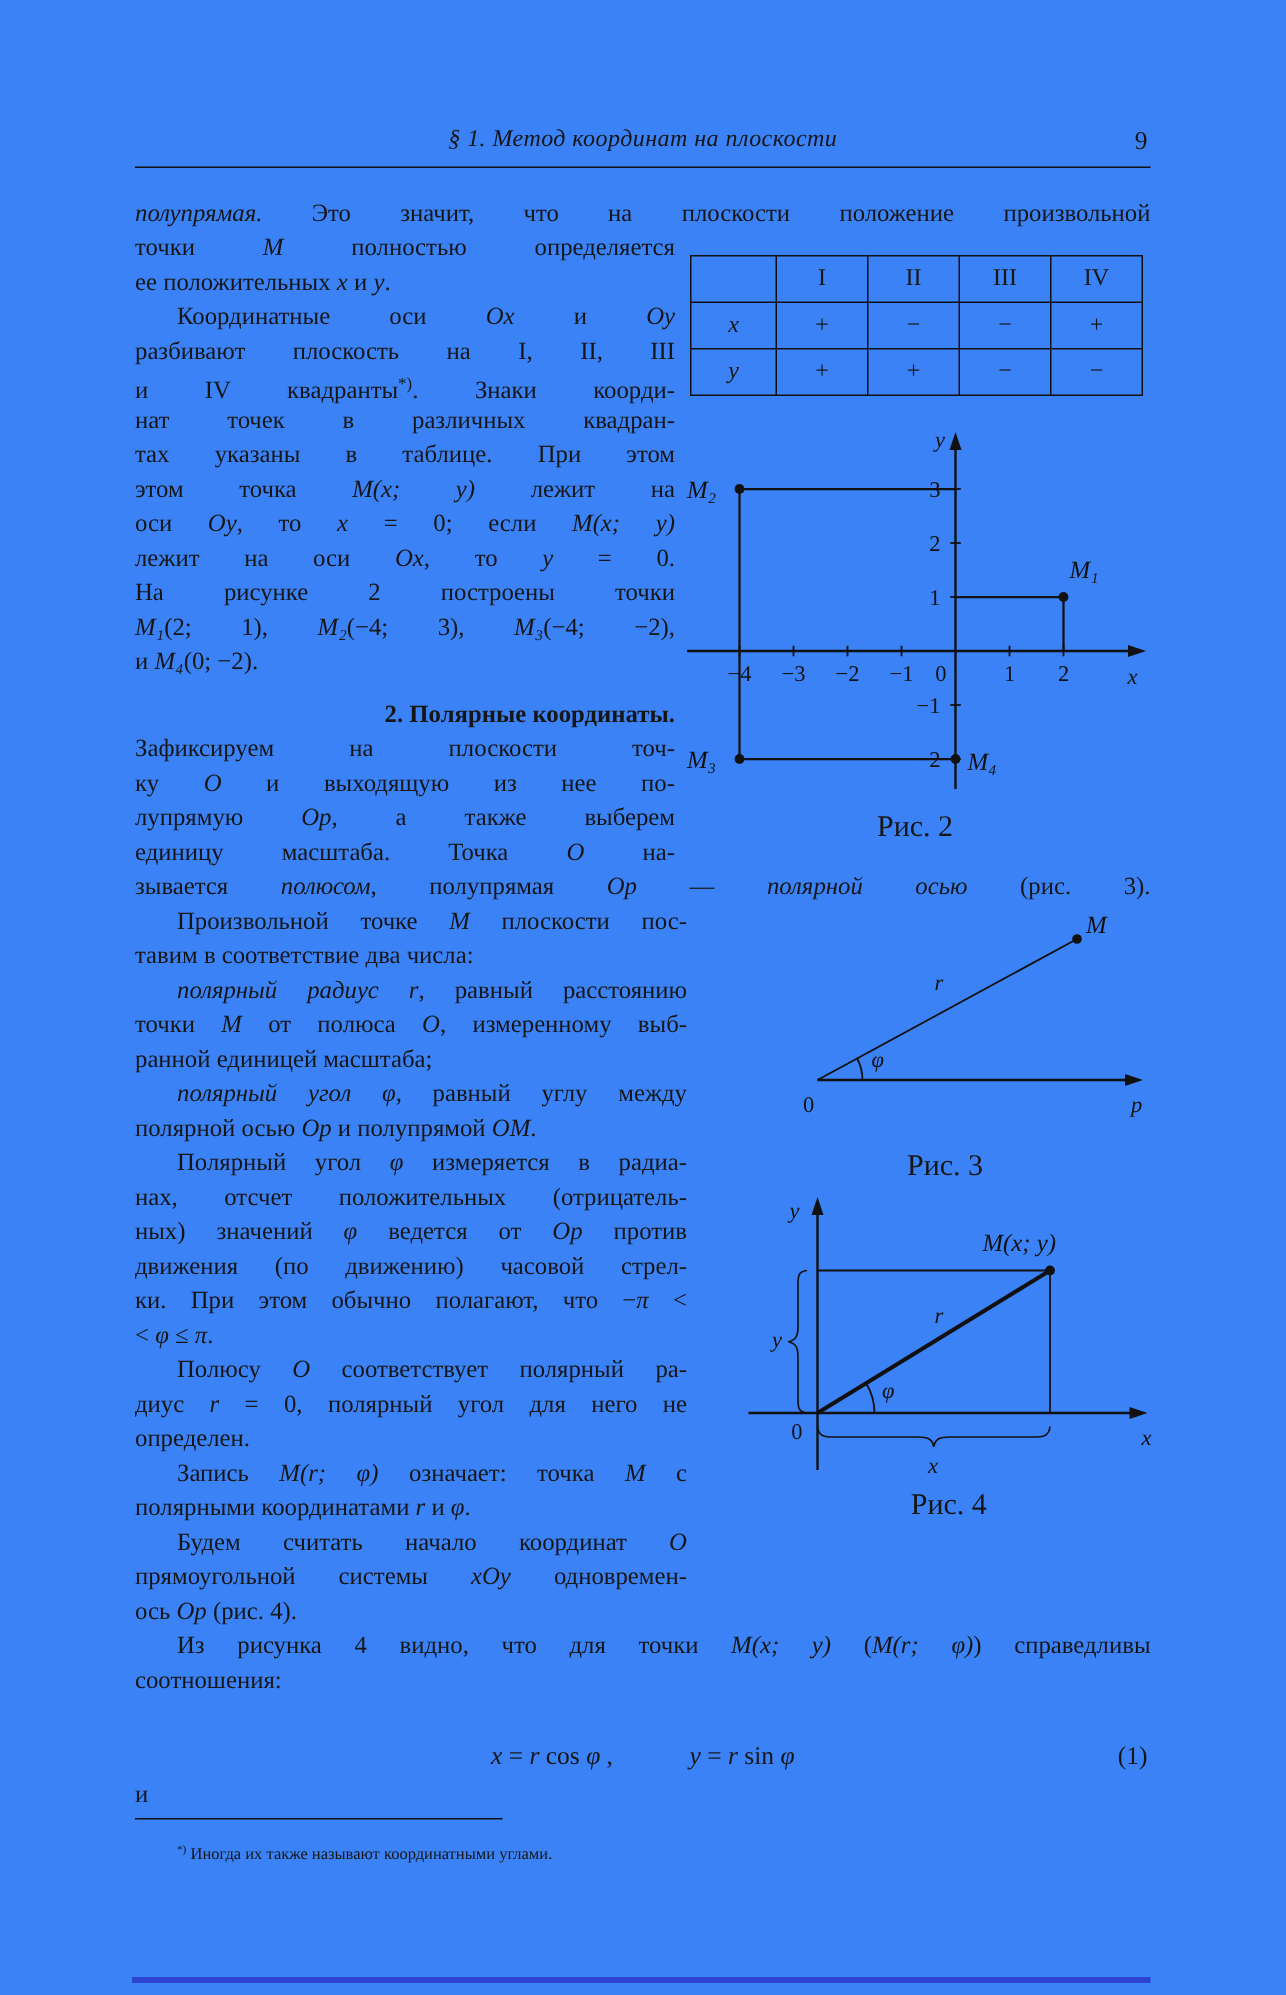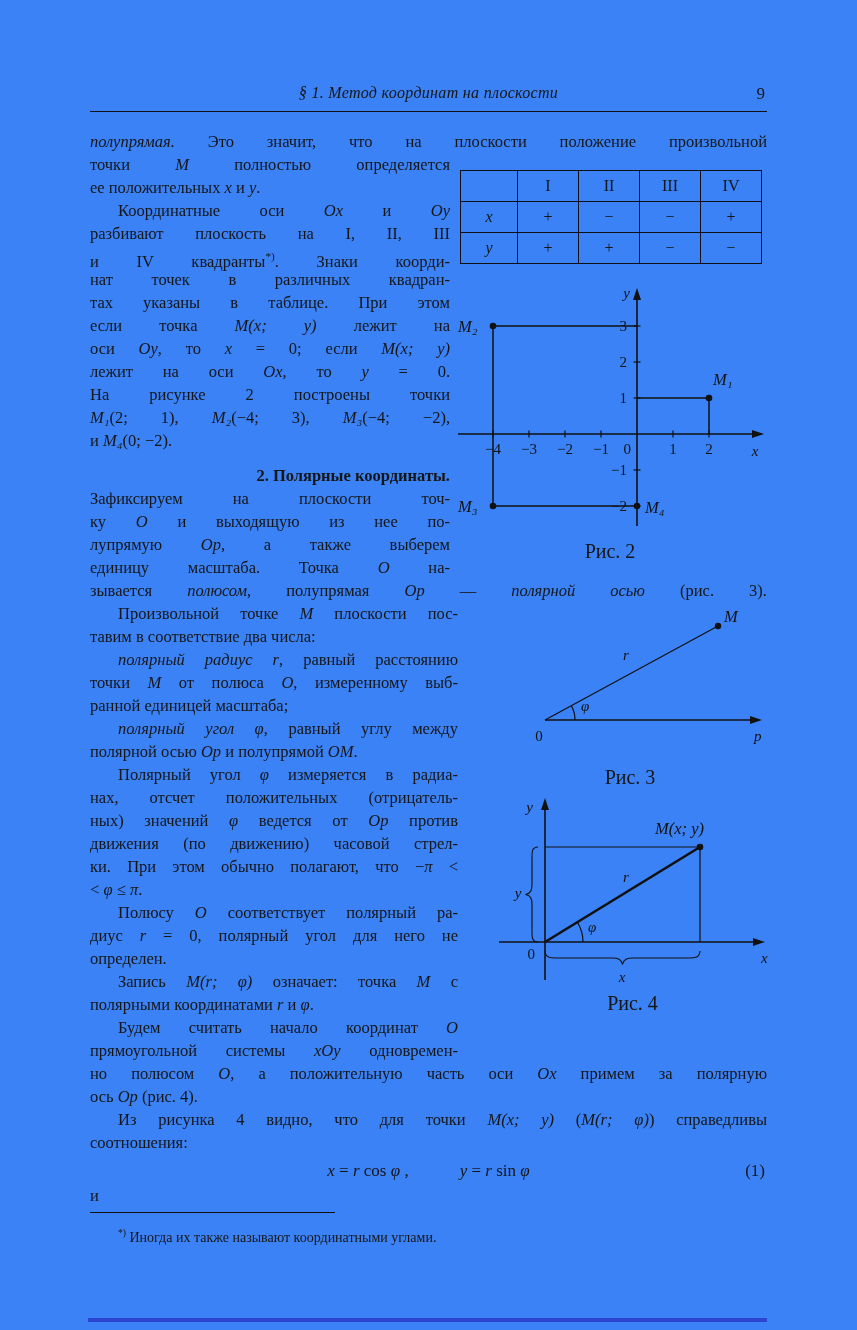--- a/index.html
+++ b/index.html
@@ -75,21 +75,21 @@
   .brace{fill:none;stroke:#111;stroke-width:1.1;}
 
   
   .eqline{position:absolute;left:90px;top:1158px;width:677px;height:26px;
           line-height:26px;text-align:center;font-size:17px;}
   .eqnum{position:absolute;right:2px;top:0;}
   #tail{left:90px;top:1186px;width:100px;}
 
   
   .fnrule{position:absolute;left:90px;top:1212px;width:245px;border-top:1.5px solid #111;}
-  #footnote{left:90px;top:1222px;width:677px;font-size:14px;}
+  #footnote{left:90px;top:1222px;width:677px;font-size:11px;}
   #footnote .tl{height:22px;line-height:22px;}
 
   .bottombar{position:absolute;left:88px;top:1318px;width:679px;height:4px;}
 </style>
 </head>
 <body>
 
 <div class="page">
 
   <div class="hdr">
@@ -101,21 +101,21 @@
       <div class="tl j"><span class="r-i">полупрямая.</span><span> Это значит, что на плоскости положение произвольной</span></div>
     </div>
   <div class="tcol" id="colA">
       <div class="tl j"><span>точки </span><span class="r-i">M</span><span> полностью определяется</span></div>
       <div class="tl"><span>ее положительных </span><span class="r-i">x</span><span> и </span><span class="r-i">y</span><span>.</span></div>
       <div class="tl ind j"><span>Координатные оси </span><span class="r-i">Ox</span><span> и </span><span class="r-i">Oy</span></div>
       <div class="tl j"><span>разбивают плоскость на I, II, III</span></div>
       <div class="tl j"><span>и IV квадранты</span><span class="r-sup">*)</span><span>. Знаки коорди-</span></div>
       <div class="tl j"><span>нат точек в различных квадран-</span></div>
       <div class="tl j"><span>тах указаны в таблице. При этом</span></div>
-      <div class="tl j"><span>если точка </span><span class="r-i">M(x; y)</span><span> лежит на</span></div>
+      <div class="tl j"><span>этом точка </span><span class="r-i">M(x; y)</span><span> лежит на</span></div>
       <div class="tl j"><span>оси </span><span class="r-i">Oy</span><span>, то </span><span class="r-i">x</span><span> = 0; если </span><span class="r-i">M(x; y)</span></div>
       <div class="tl j"><span>лежит на оси </span><span class="r-i">Ox</span><span>, то </span><span class="r-i">y</span><span> = 0.</span></div>
       <div class="tl j"><span>На рисунке 2 построены точки</span></div>
       <div class="tl j"><span class="r-i">M₁</span><span>(2; 1),  </span><span class="r-i">M₂</span><span>(−4; 3),  </span><span class="r-i">M₃</span><span>(−4; −2),</span></div>
       <div class="tl"><span>и </span><span class="r-i">M₄</span><span>(0; −2).</span></div>
       <div class="tl ind gap"><span class="r-b">2. Полярные  координаты.</span></div>
       <div class="tl j"><span>Зафиксируем на плоскости точ-</span></div>
       <div class="tl j"><span>ку </span><span class="r-i">O</span><span> и выходящую из нее по-</span></div>
       <div class="tl j"><span>лупрямую </span><span class="r-i">Op</span><span>, а также выберем</span></div>
       <div class="tl j"><span>единицу масштаба. Точка </span><span class="r-i">O</span><span> на-</span></div>
@@ -139,21 +139,20 @@
       <div class="tl"><span>&lt; </span><span class="r-i">φ</span><span> ≤ </span><span class="r-i">π</span><span>.</span></div>
       <div class="tl ind j"><span>Полюсу </span><span class="r-i">O</span><span> соответствует полярный ра-</span></div>
       <div class="tl j"><span>диус </span><span class="r-i">r</span><span> = 0, полярный угол для него не</span></div>
       <div class="tl"><span>определен.</span></div>
       <div class="tl ind j"><span>Запись </span><span class="r-i">M(r; φ)</span><span> означает: точка </span><span class="r-i">M</span><span> с</span></div>
       <div class="tl"><span>полярными координатами </span><span class="r-i">r</span><span> и </span><span class="r-i">φ</span><span>.</span></div>
       <div class="tl ind j"><span>Будем считать начало координат </span><span class="r-i">O</span></div>
       <div class="tl j"><span>прямоугольной системы </span><span class="r-i">xOy</span><span> одновремен-</span></div>
     </div>
   <div class="tcol" id="wide2">
-      <div class="tl j"><span>но полюсом </span><span class="r-i">O</span><span>, а положительную часть оси </span><span class="r-i">Ox</span><span> примем за полярную</span></div>
       <div class="tl"><span>ось </span><span class="r-i">Op</span><span> (рис. 4).</span></div>
       <div class="tl ind j"><span>Из рисунка 4 видно, что для точки </span><span class="r-i">M(x; y)</span><span> (</span><span class="r-i">M(r; φ)</span><span>) справедливы</span></div>
       <div class="tl"><span>соотношения:</span></div>
     </div>
 
   <table class="qtable">
     <tbody>
         <tr>
       <td class="c0"></td>
       <td>I</td>

